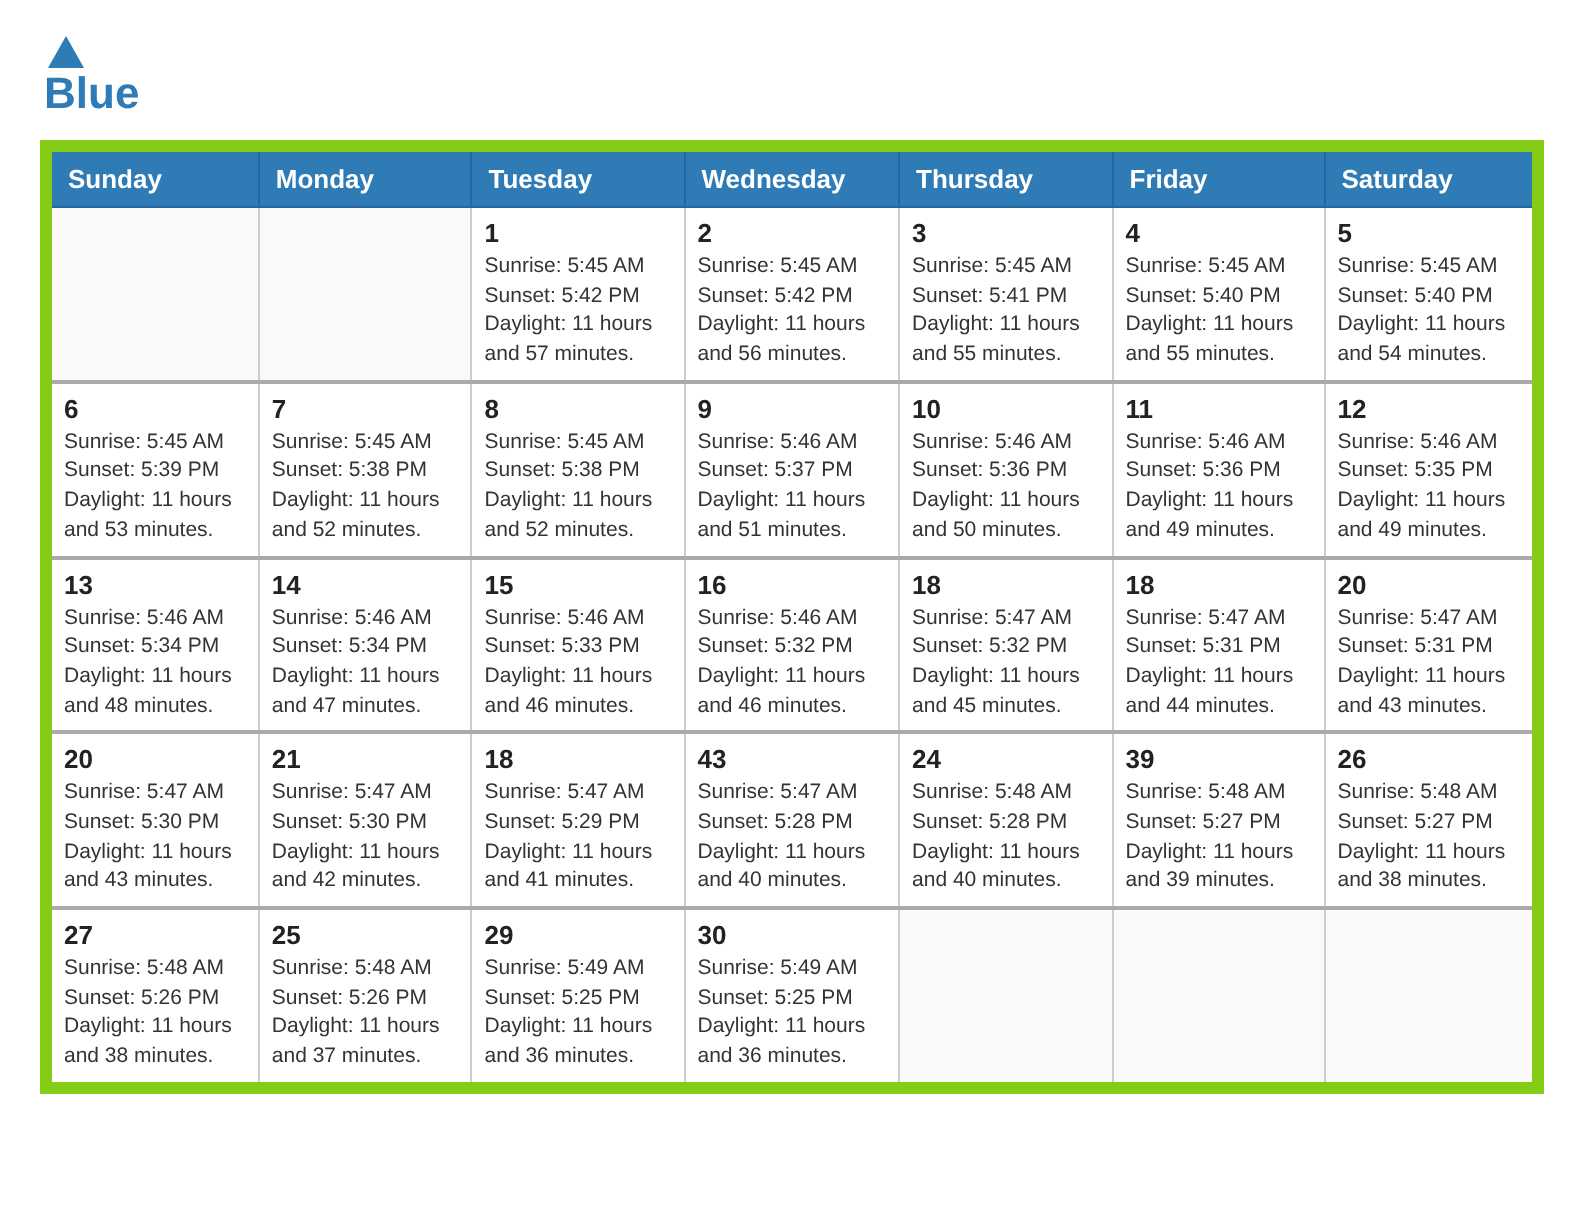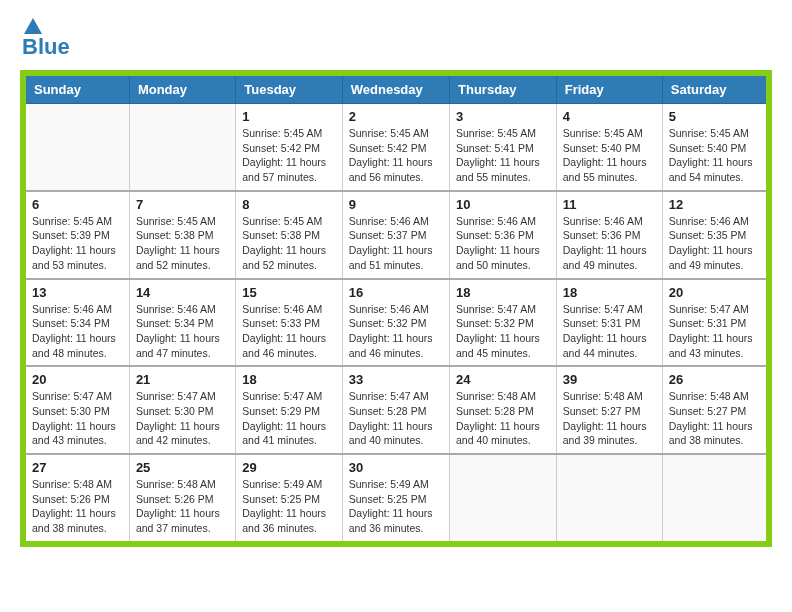--- a/index.html
+++ b/index.html
@@ -195,21 +195,21 @@
         </td>
         <td>
           <span class="day-number">21</span>
           <div class="day-info">Sunrise: 5:47 AM<br>Sunset: 5:30 PM<br>Daylight: 11 hours and 42 minutes.</div>
         </td>
         <td>
           <span class="day-number">18</span>
           <div class="day-info">Sunrise: 5:47 AM<br>Sunset: 5:29 PM<br>Daylight: 11 hours and 41 minutes.</div>
         </td>
         <td>
-          <span class="day-number">33</span>
+          <span class="day-number">43</span>
           <div class="day-info">Sunrise: 5:47 AM<br>Sunset: 5:28 PM<br>Daylight: 11 hours and 40 minutes.</div>
         </td>
         <td>
           <span class="day-number">24</span>
           <div class="day-info">Sunrise: 5:48 AM<br>Sunset: 5:28 PM<br>Daylight: 11 hours and 40 minutes.</div>
         </td>
         <td>
           <span class="day-number">39</span>
           <div class="day-info">Sunrise: 5:48 AM<br>Sunset: 5:27 PM<br>Daylight: 11 hours and 39 minutes.</div>
         </td>

